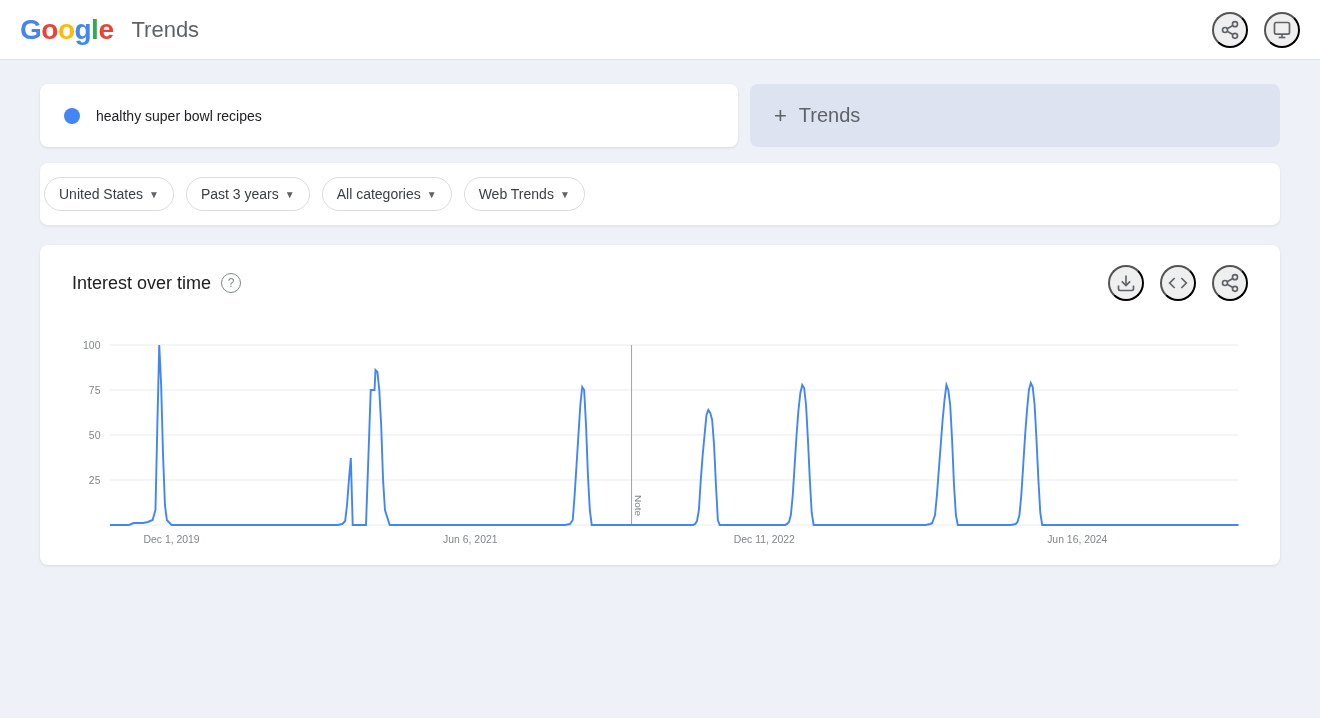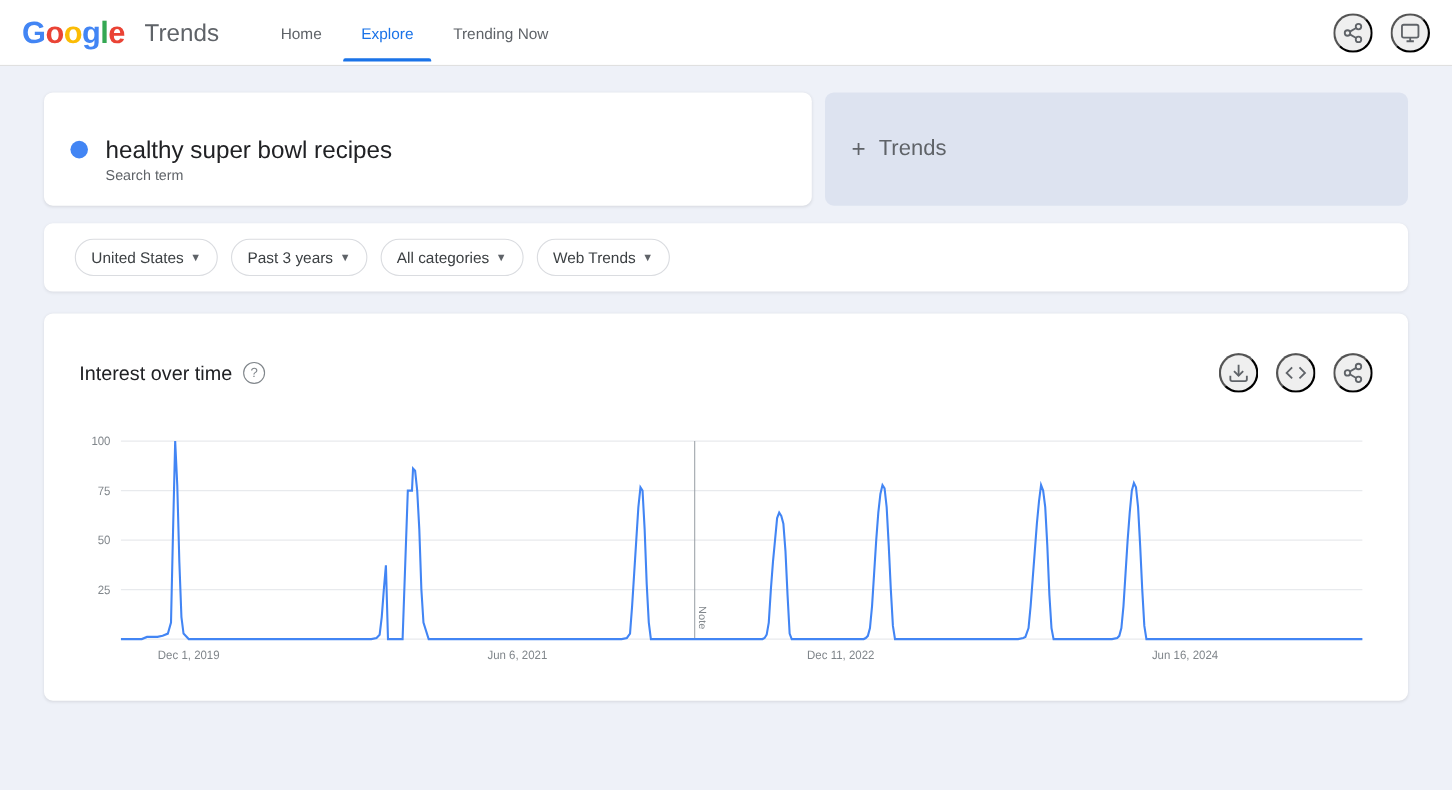--- a/index.html
+++ b/index.html
@@ -114,24 +114,23 @@
     }
     .search-dot {
       width: 16px;
       height: 16px;
       border-radius: 50%;
       background: #4285f4;
       flex-shrink: 0;
     }
     .search-text-block {}
     .search-term-main {
-      font-size: 22px;
+      font-size: 14px;
       font-weight: 400;
       color: #202124;
-      margin-top: 20px;
     }
     .search-term-sub {
       font-size: 13px;
       color: #5f6368;
       margin-top: 2px;
     }
     .compare-card {
       background: #dde3f0;
       border-radius: 8px;
       padding: 20px 24px;
@@ -149,21 +148,21 @@
     .compare-label {
       font-size: 20px;
       color: #5f6368;
       font-weight: 400;
     }
 
     
     .filter-row {
       background: #fff;
       border-radius: 8px;
-      padding: 14px 28px;
+      padding: 14px 4px;
       display: flex;
       align-items: center;
       gap: 12px;
       box-shadow: 0 1px 3px rgba(0,0,0,0.08);
       margin-bottom: 20px;
     }
     .filter-dropdown {
       display: flex;
       align-items: center;
       gap: 6px;
@@ -178,21 +177,21 @@
     }
     .filter-arrow {
       font-size: 10px;
       color: #5f6368;
     }
 
     
     .chart-card {
       background: #fff;
       border-radius: 8px;
-      padding: 36px 32px;
+      padding: 20px 32px;
       box-shadow: 0 1px 3px rgba(0,0,0,0.1);
     }
     .chart-header {
       display: flex;
       align-items: center;
       justify-content: space-between;
       margin-bottom: 24px;
     }
     .chart-title-row {
       display: flex;
@@ -274,25 +273,20 @@
 </head>
 <body>
 
 <div class="header">
   <div class="logo">
     <span class="logo-google">
       <span class="logo-g">G</span><span class="logo-o1">o</span><span class="logo-o2">o</span><span class="logo-g2">g</span><span class="logo-l">l</span><span class="logo-e">e</span>
     </span>
     <span class="logo-trends">Trends</span>
   </div>
-  <nav class="nav">
-    <a class="nav-item">Home</a>
-    <a class="nav-item active">Explore</a>
-    <a class="nav-item">Trending Now</a>
-  </nav>
   <div class="header-actions">
     <button class="header-icon">
       <svg viewBox="0 0 24 24" fill="none" stroke="currentColor" stroke-width="2">
         <circle cx="18" cy="5" r="3"></circle>
           <circle cx="6" cy="12" r="3"></circle>
           <circle cx="18" cy="19" r="3"></circle>
         <line x1="8.59" y1="13.51" x2="15.42" y2="17.49"></line>
           <line x1="15.41" y1="6.51" x2="8.59" y2="10.49"></line>
       </svg>
     </button>
@@ -306,21 +300,20 @@
   </div>
 </div>
 
 <div class="main">
 
   <div class="search-compare-row">
     <div class="search-card">
       <div class="search-dot"></div>
       <div class="search-text-block">
         <div class="search-term-main">healthy super bowl recipes</div>
-        <div class="search-term-sub">Search term</div>
       </div>
     </div>
     <div class="compare-card">
       <span class="compare-plus">+</span>
       <span class="compare-label">Trends</span>
     </div>
   </div>
 
   <div class="filter-row">
     <div class="filter-dropdown">

